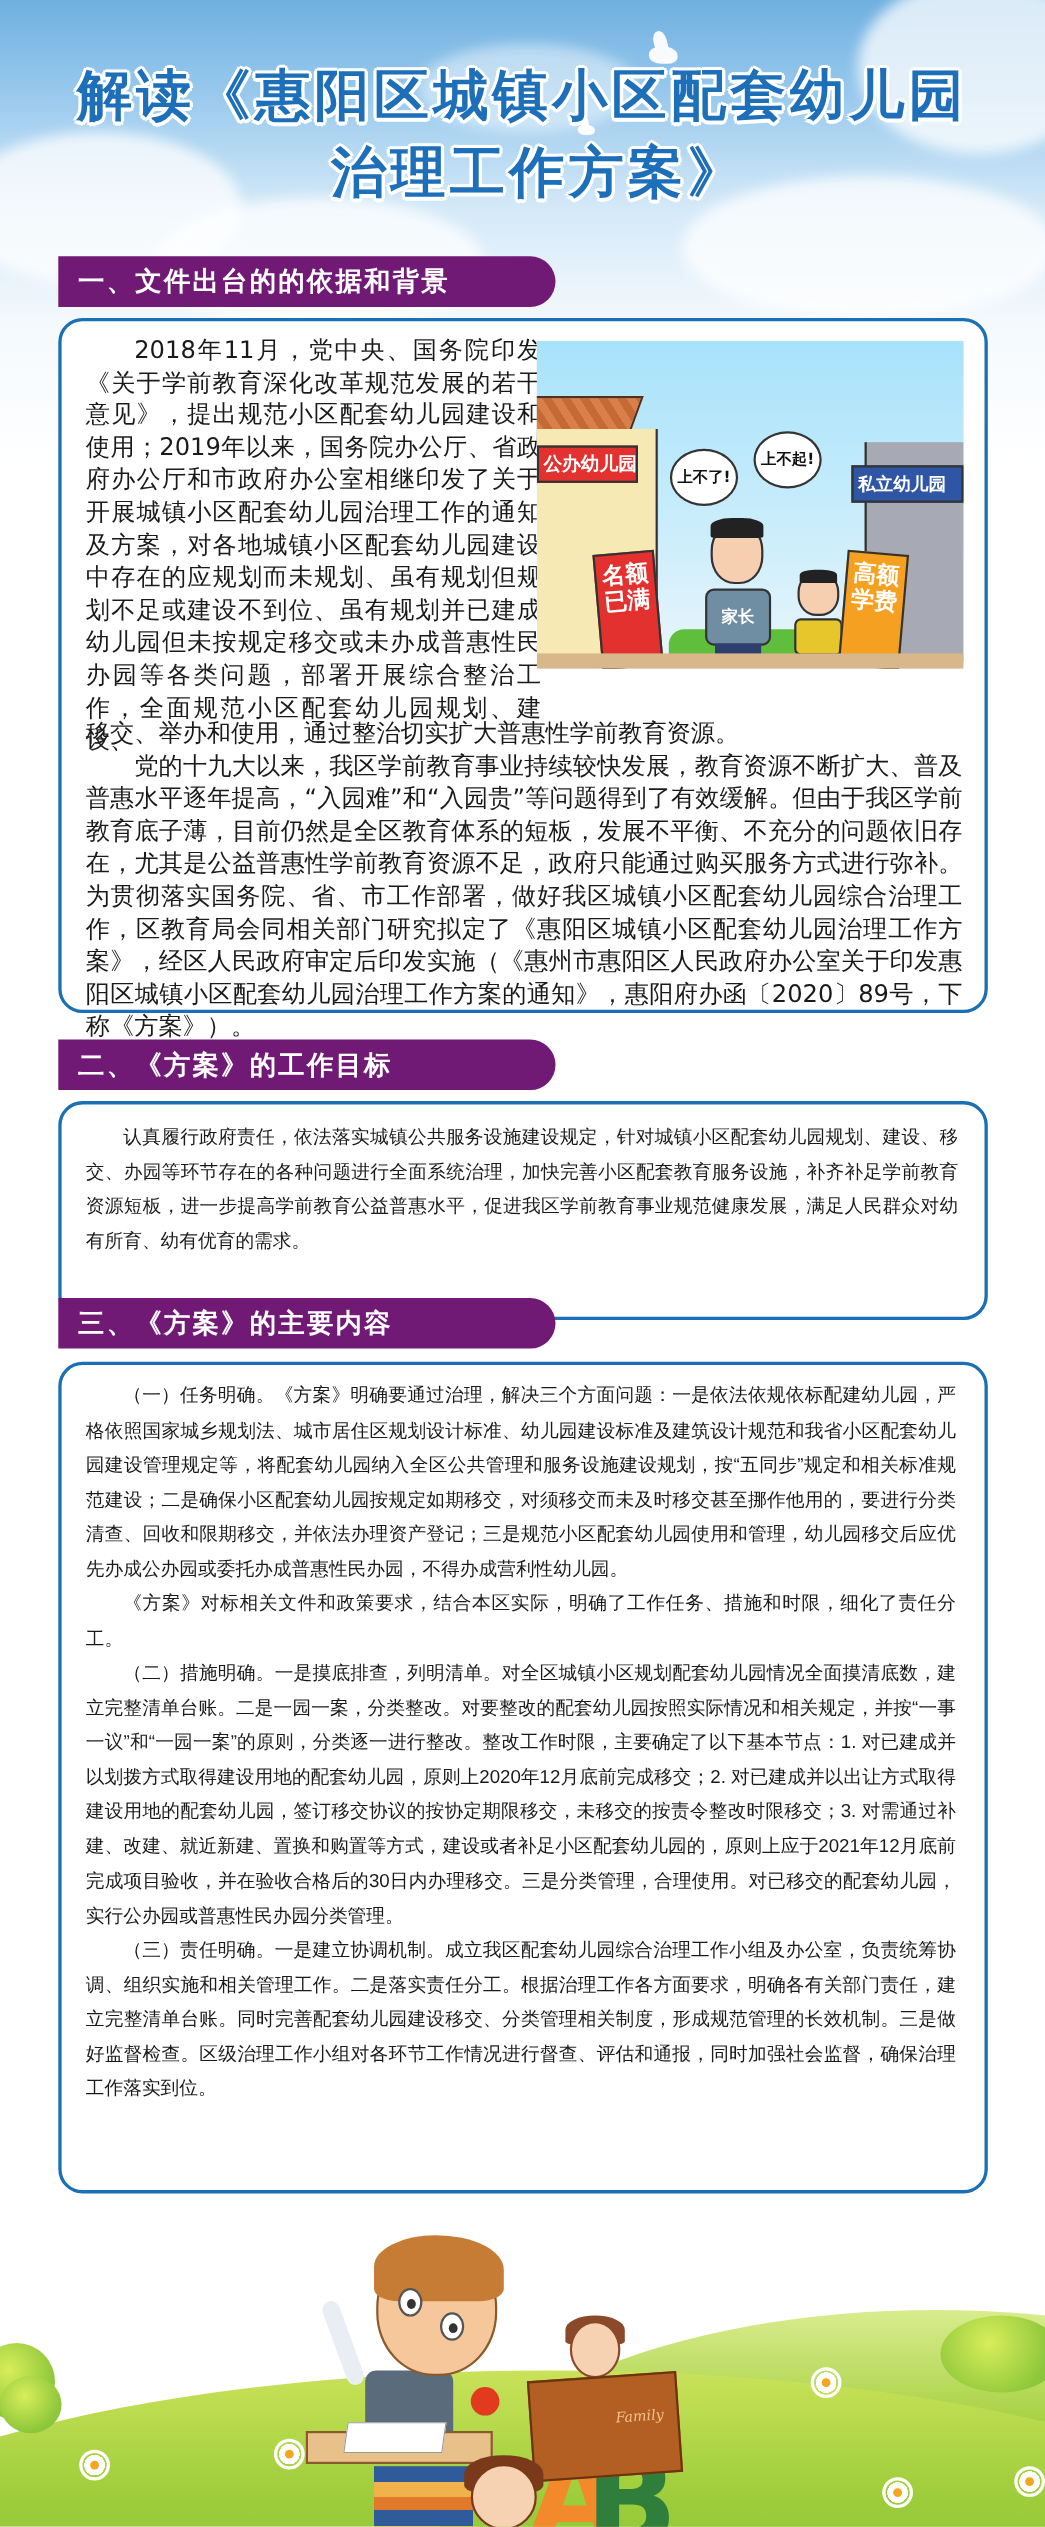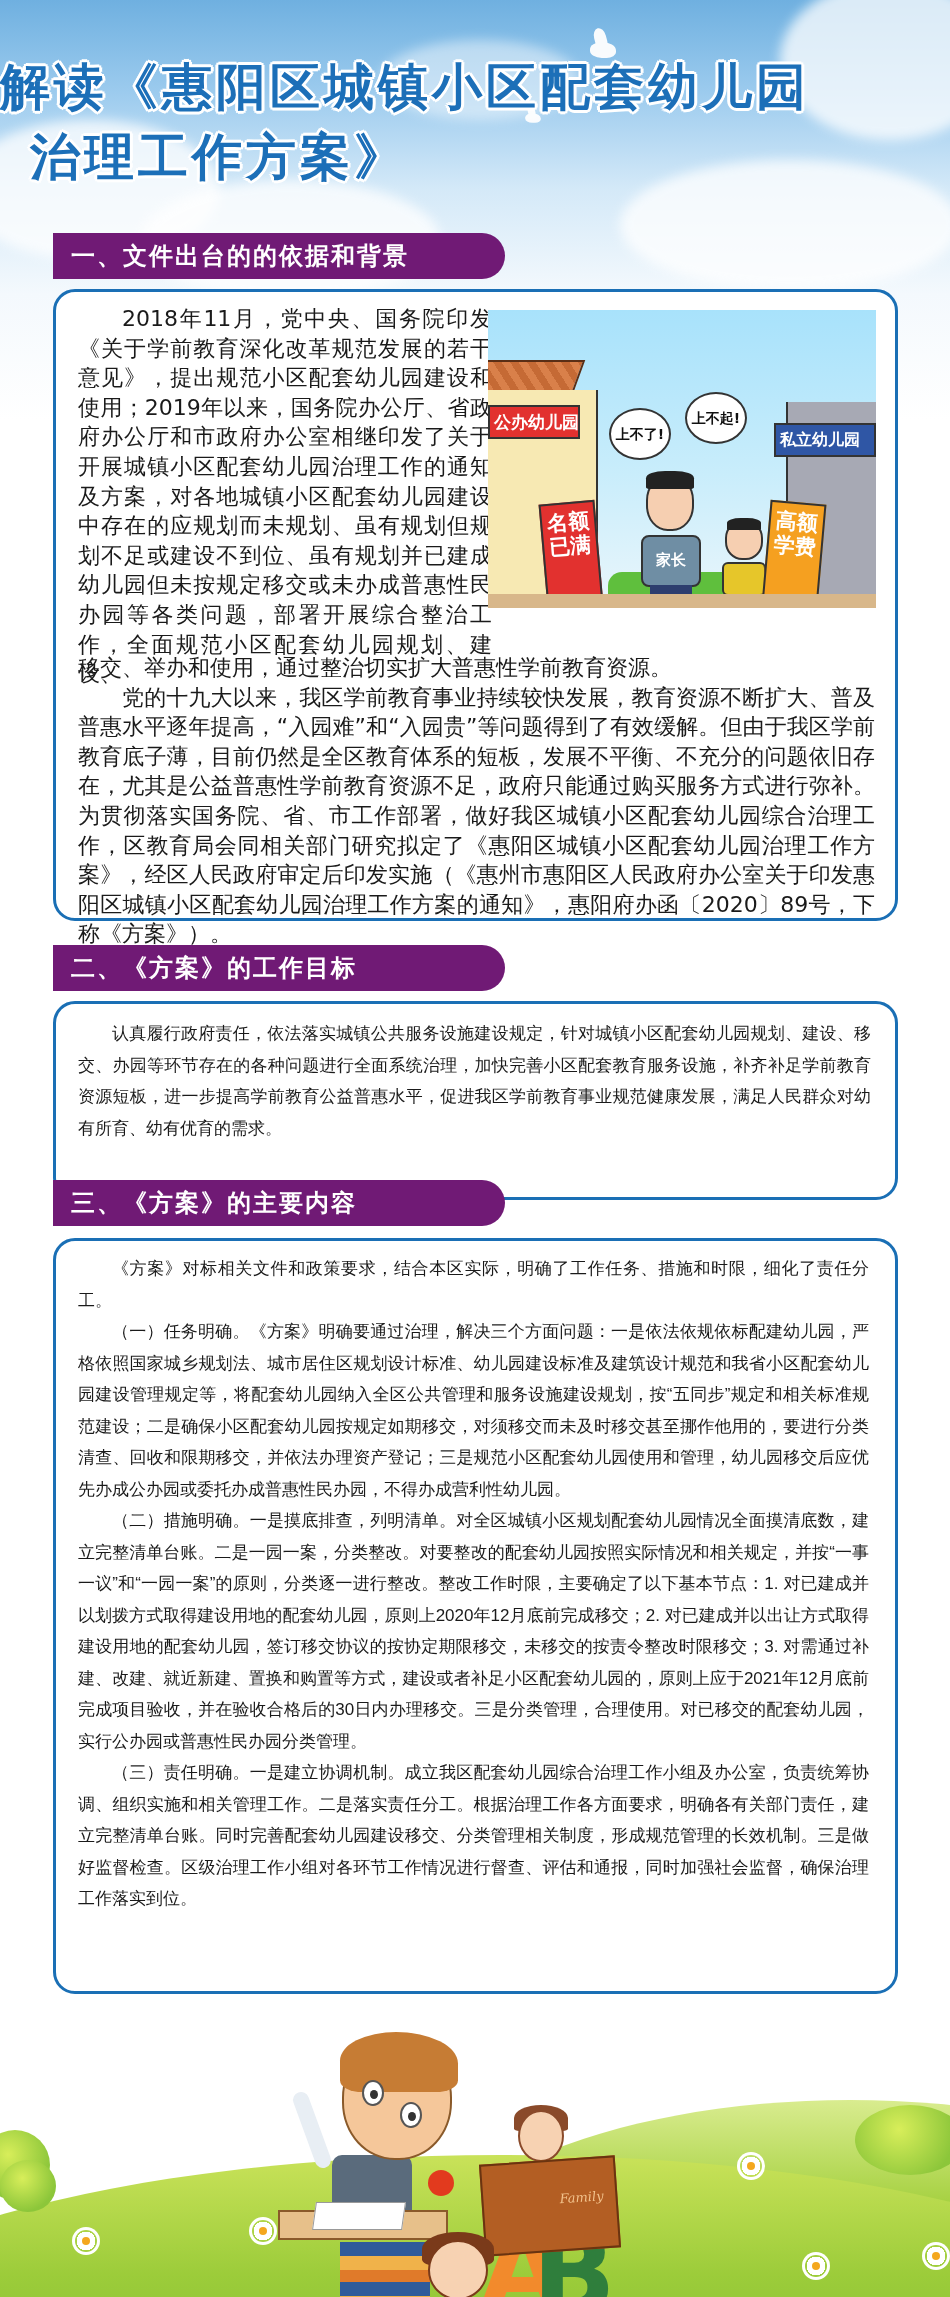--- a/index.html
+++ b/index.html
@@ -12,21 +12,21 @@
   }
   .sky {
     position: absolute; left: 0; top: 0; width: 950px; height: 420px;
     background: linear-gradient(180deg, #6fb0e0 0%, #9ccbee 22%, #d4e9f8 45%, #f4f9fd 70%, #ffffff 100%);
   }
   .cloud { position: absolute; background: #ffffff; border-radius: 50%; opacity: 0.75; filter: blur(6px); }
   .dove { position: absolute; width: 26px; height: 16px; background: #ffffff; border-radius: 50% 60% 40% 50%; opacity: 0.95; }
   .dove::after { content: ""; position: absolute; left: 4px; top: -14px; width: 12px; height: 18px; background: #fff; border-radius: 50% 50% 20% 20%; transform: rotate(-15deg); }
 
   .title {
-    position: absolute; left: 0; width: 950px; 
+    position: absolute; left: 0; width: 950px; text-align: center;
     font-family: "DejaVu Sans", sans-serif; font-weight: bold;
     font-size: 50px; letter-spacing: 4px; color: #1c6fb8;
     text-shadow: 0 0 3px #fff, 0 0 3px #fff, 2px 2px 0 #fff, -2px -2px 0 #fff, 2px -2px 0 #fff, -2px 2px 0 #fff, 0 3px 0 #fff, 0 -3px 0 #fff, 3px 0 0 #fff, -3px 0 0 #fff;
   }
   .title.l1 { top: 54px; }
   .title.l2 { top: 124px; padding-left: 30px; }
 
   .sec-header {
     position: absolute; left: 53px; height: 46px; width: 452px;
     background: #701a75; border-radius: 0 26px 26px 0;
@@ -153,22 +153,22 @@
   </div>
 </div>
 
 <div class="sec-header" style="top:945px;">二、《方案》的工作目标</div>
 <div class="box" style="top:1001px;height:199px;padding:14px 24px 0 22px;">
   <p class="para para-sans">认真履行政府责任，依法落实城镇公共服务设施建设规定，针对城镇小区配套幼儿园规划、建设、移交、办园等环节存在的各种问题进行全面系统治理，加快完善小区配套教育服务设施，补齐补足学前教育资源短板，进一步提高学前教育公益普惠水平，促进我区学前教育事业规范健康发展，满足人民群众对幼有所育、幼有优育的需求。</p>
 </div>
 
 <div class="sec-header" style="top:1180px;">三、《方案》的主要内容</div>
 <div class="box" style="top:1238px;height:756px;padding:12px 26px 0 22px;">
+  <p class="para para-sans">（一）任务明确。《方案》明确要通过治理，解决三个方面问题：一是依法依规依标配建幼儿园，严格依照国家城乡规划法、城市居住区规划设计标准、幼儿园建设标准及建筑设计规范和我省小区配套幼儿园建设管理规定等，将配套幼儿园纳入全区公共管理和服务设施建设规划，按“五同步”规定和相关标准规范建设；二是确保小区配套幼儿园按规定如期移交，对须移交而未及时移交甚至挪作他用的，要进行分类清查、回收和限期移交，并依法办理资产登记；三是规范小区配套幼儿园使用和管理，幼儿园移交后应优先办成公办园或委托办成普惠性民办园，不得办成营利性幼儿园。</p>
   <p class="para para-sans">《方案》对标相关文件和政策要求，结合本区实际，明确了工作任务、措施和时限，细化了责任分工。</p>
-  <p class="para para-sans">（一）任务明确。《方案》明确要通过治理，解决三个方面问题：一是依法依规依标配建幼儿园，严格依照国家城乡规划法、城市居住区规划设计标准、幼儿园建设标准及建筑设计规范和我省小区配套幼儿园建设管理规定等，将配套幼儿园纳入全区公共管理和服务设施建设规划，按“五同步”规定和相关标准规范建设；二是确保小区配套幼儿园按规定如期移交，对须移交而未及时移交甚至挪作他用的，要进行分类清查、回收和限期移交，并依法办理资产登记；三是规范小区配套幼儿园使用和管理，幼儿园移交后应优先办成公办园或委托办成普惠性民办园，不得办成营利性幼儿园。</p>
   <p class="para para-sans">（二）措施明确。一是摸底排查，列明清单。对全区城镇小区规划配套幼儿园情况全面摸清底数，建立完整清单台账。二是一园一案，分类整改。对要整改的配套幼儿园按照实际情况和相关规定，并按“一事一议”和“一园一案”的原则，分类逐一进行整改。整改工作时限，主要确定了以下基本节点：1. 对已建成并以划拨方式取得建设用地的配套幼儿园，原则上2020年12月底前完成移交；2. 对已建成并以出让方式取得建设用地的配套幼儿园，签订移交协议的按协定期限移交，未移交的按责令整改时限移交；3. 对需通过补建、改建、就近新建、置换和购置等方式，建设或者补足小区配套幼儿园的，原则上应于2021年12月底前完成项目验收，并在验收合格后的30日内办理移交。三是分类管理，合理使用。对已移交的配套幼儿园，实行公办园或普惠性民办园分类管理。</p>
   <p class="para para-sans">（三）责任明确。一是建立协调机制。成立我区配套幼儿园综合治理工作小组及办公室，负责统筹协调、组织实施和相关管理工作。二是落实责任分工。根据治理工作各方面要求，明确各有关部门责任，建立完整清单台账。同时完善配套幼儿园建设移交、分类管理相关制度，形成规范管理的长效机制。三是做好监督检查。区级治理工作小组对各环节工作情况进行督查、评估和通报，同时加强社会监督，确保治理工作落实到位。</p>
 </div>
 
 <div class="meadow">
   <div class="hill2"></div>
   <div class="hill1"></div>
   <div class="shrub" style="left:-20px;top:90px;width:70px;height:70px;"></div>
   <div class="shrub" style="left:0px;top:120px;width:56px;height:52px;"></div>
   <div class="shrub" style="left:855px;top:65px;width:110px;height:70px;"></div>

